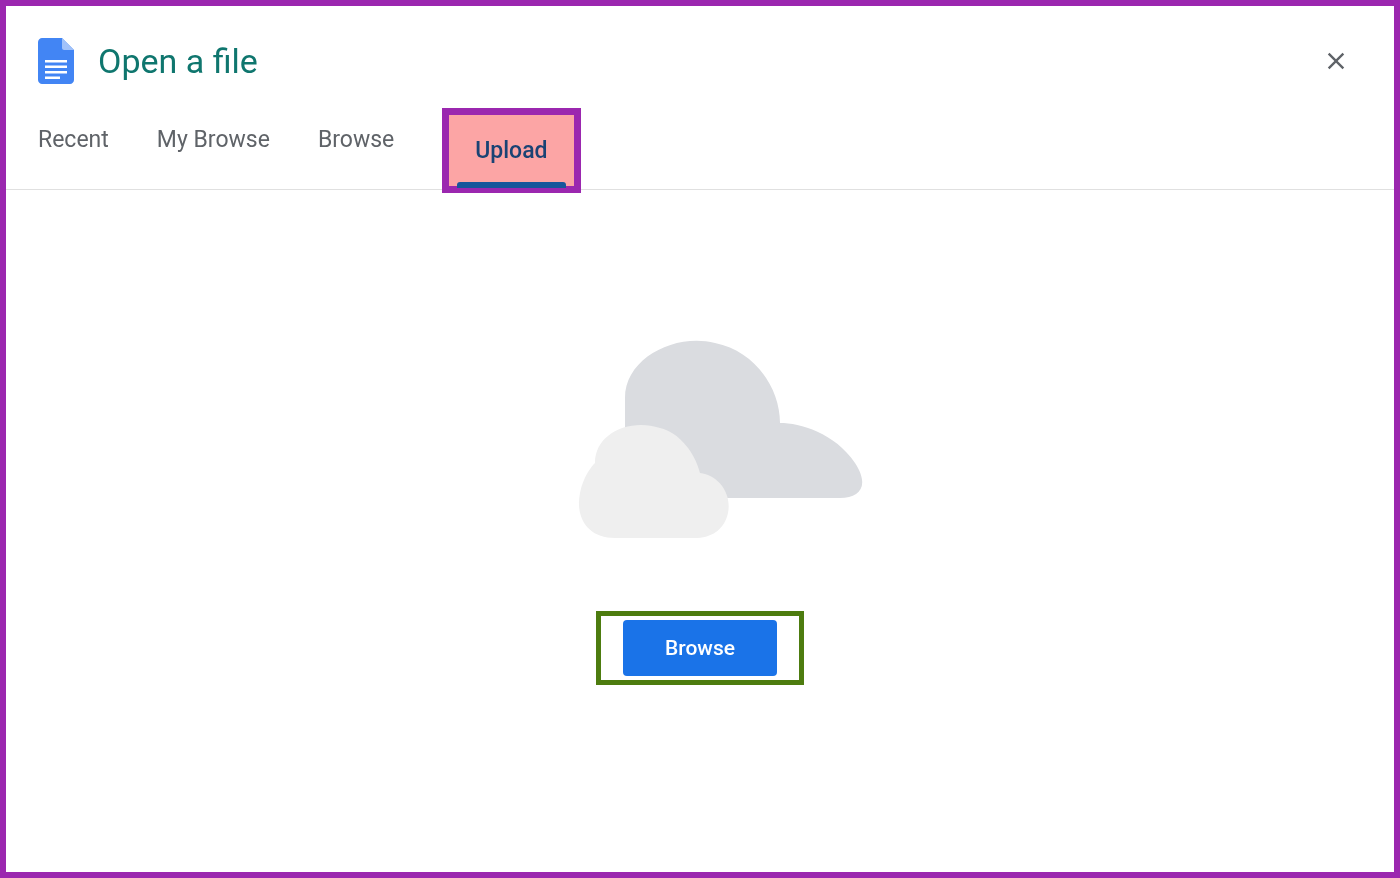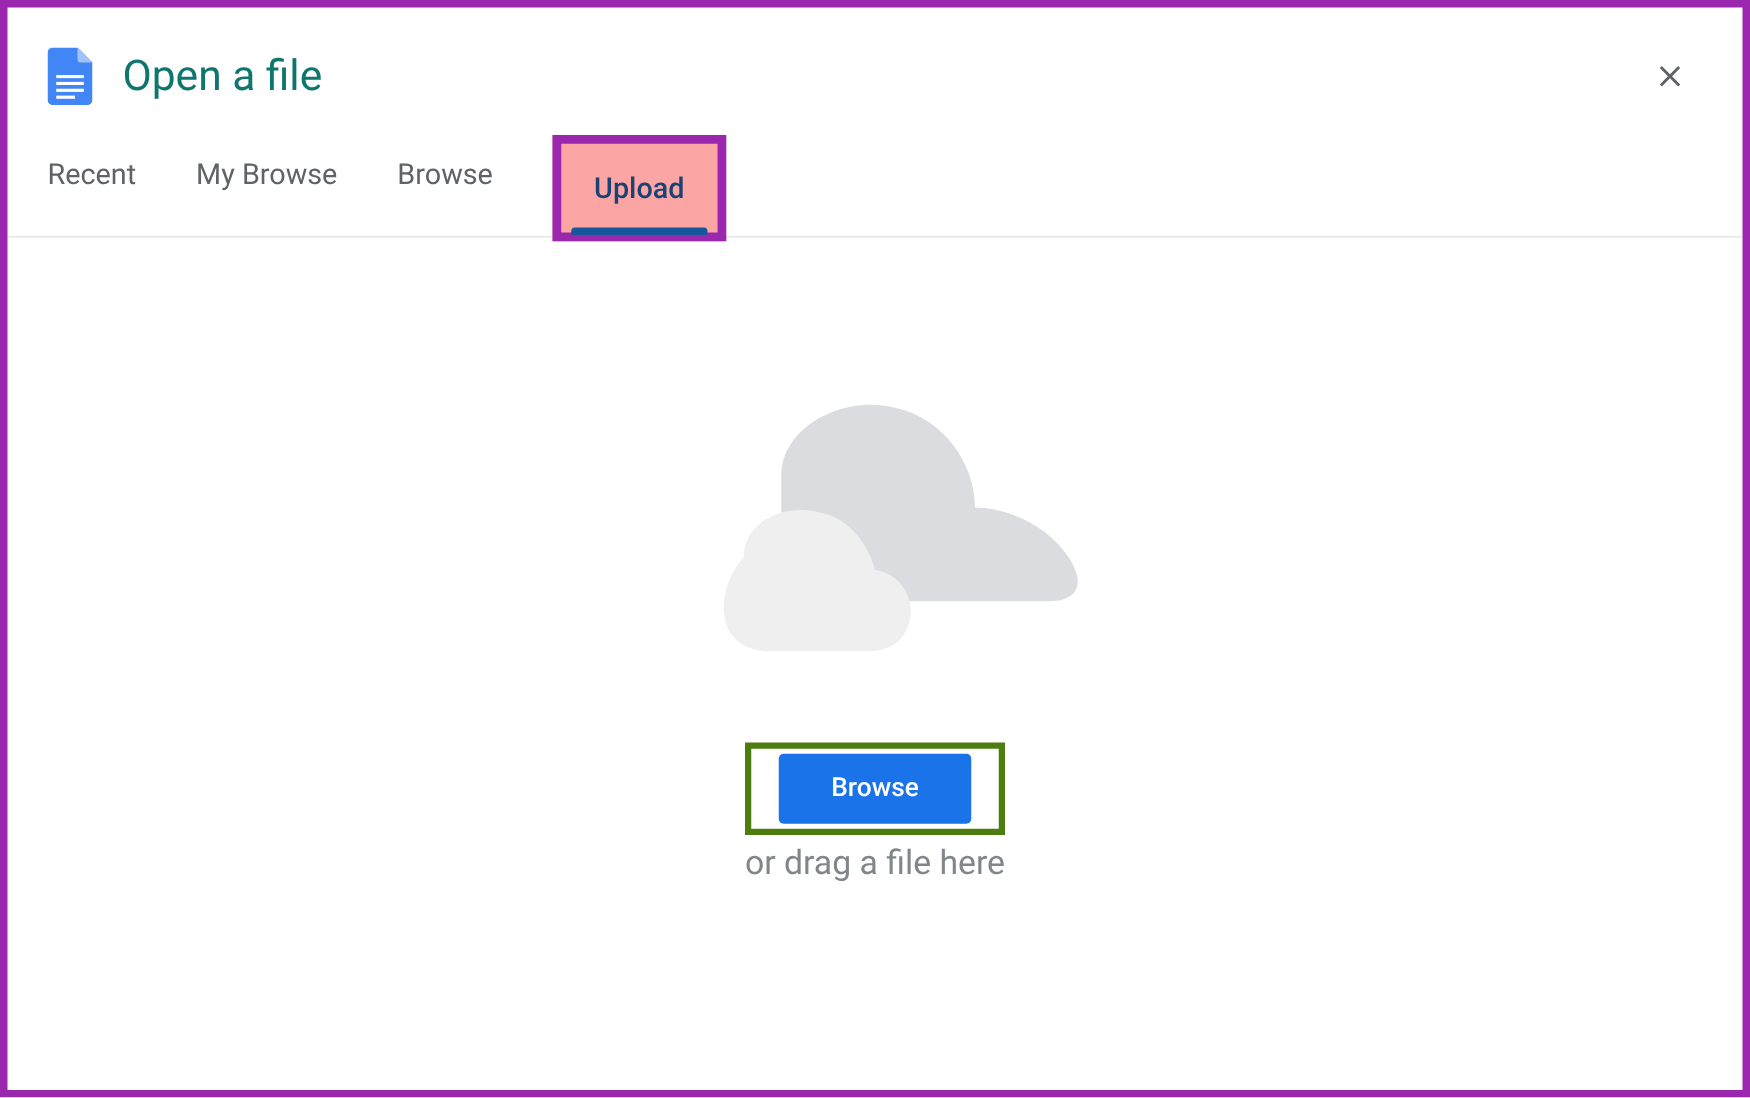--- a/index.html
+++ b/index.html
@@ -182,17 +182,16 @@
                  L 115 205
                  C 88 205, 75 185, 80 160
                  C 83 145, 90 135, 95 130
                  Z" fill="#efefef"></path>
       </svg>
     </div>
 
     <div class="browse-wrapper">
       <button class="browse-btn">Browse</button>
     </div>
-    <div class="drag-text">or drag a file here</div>
   </div>
 </div>
 
 <div class="outer-border"></div>
 
 </body></html>

